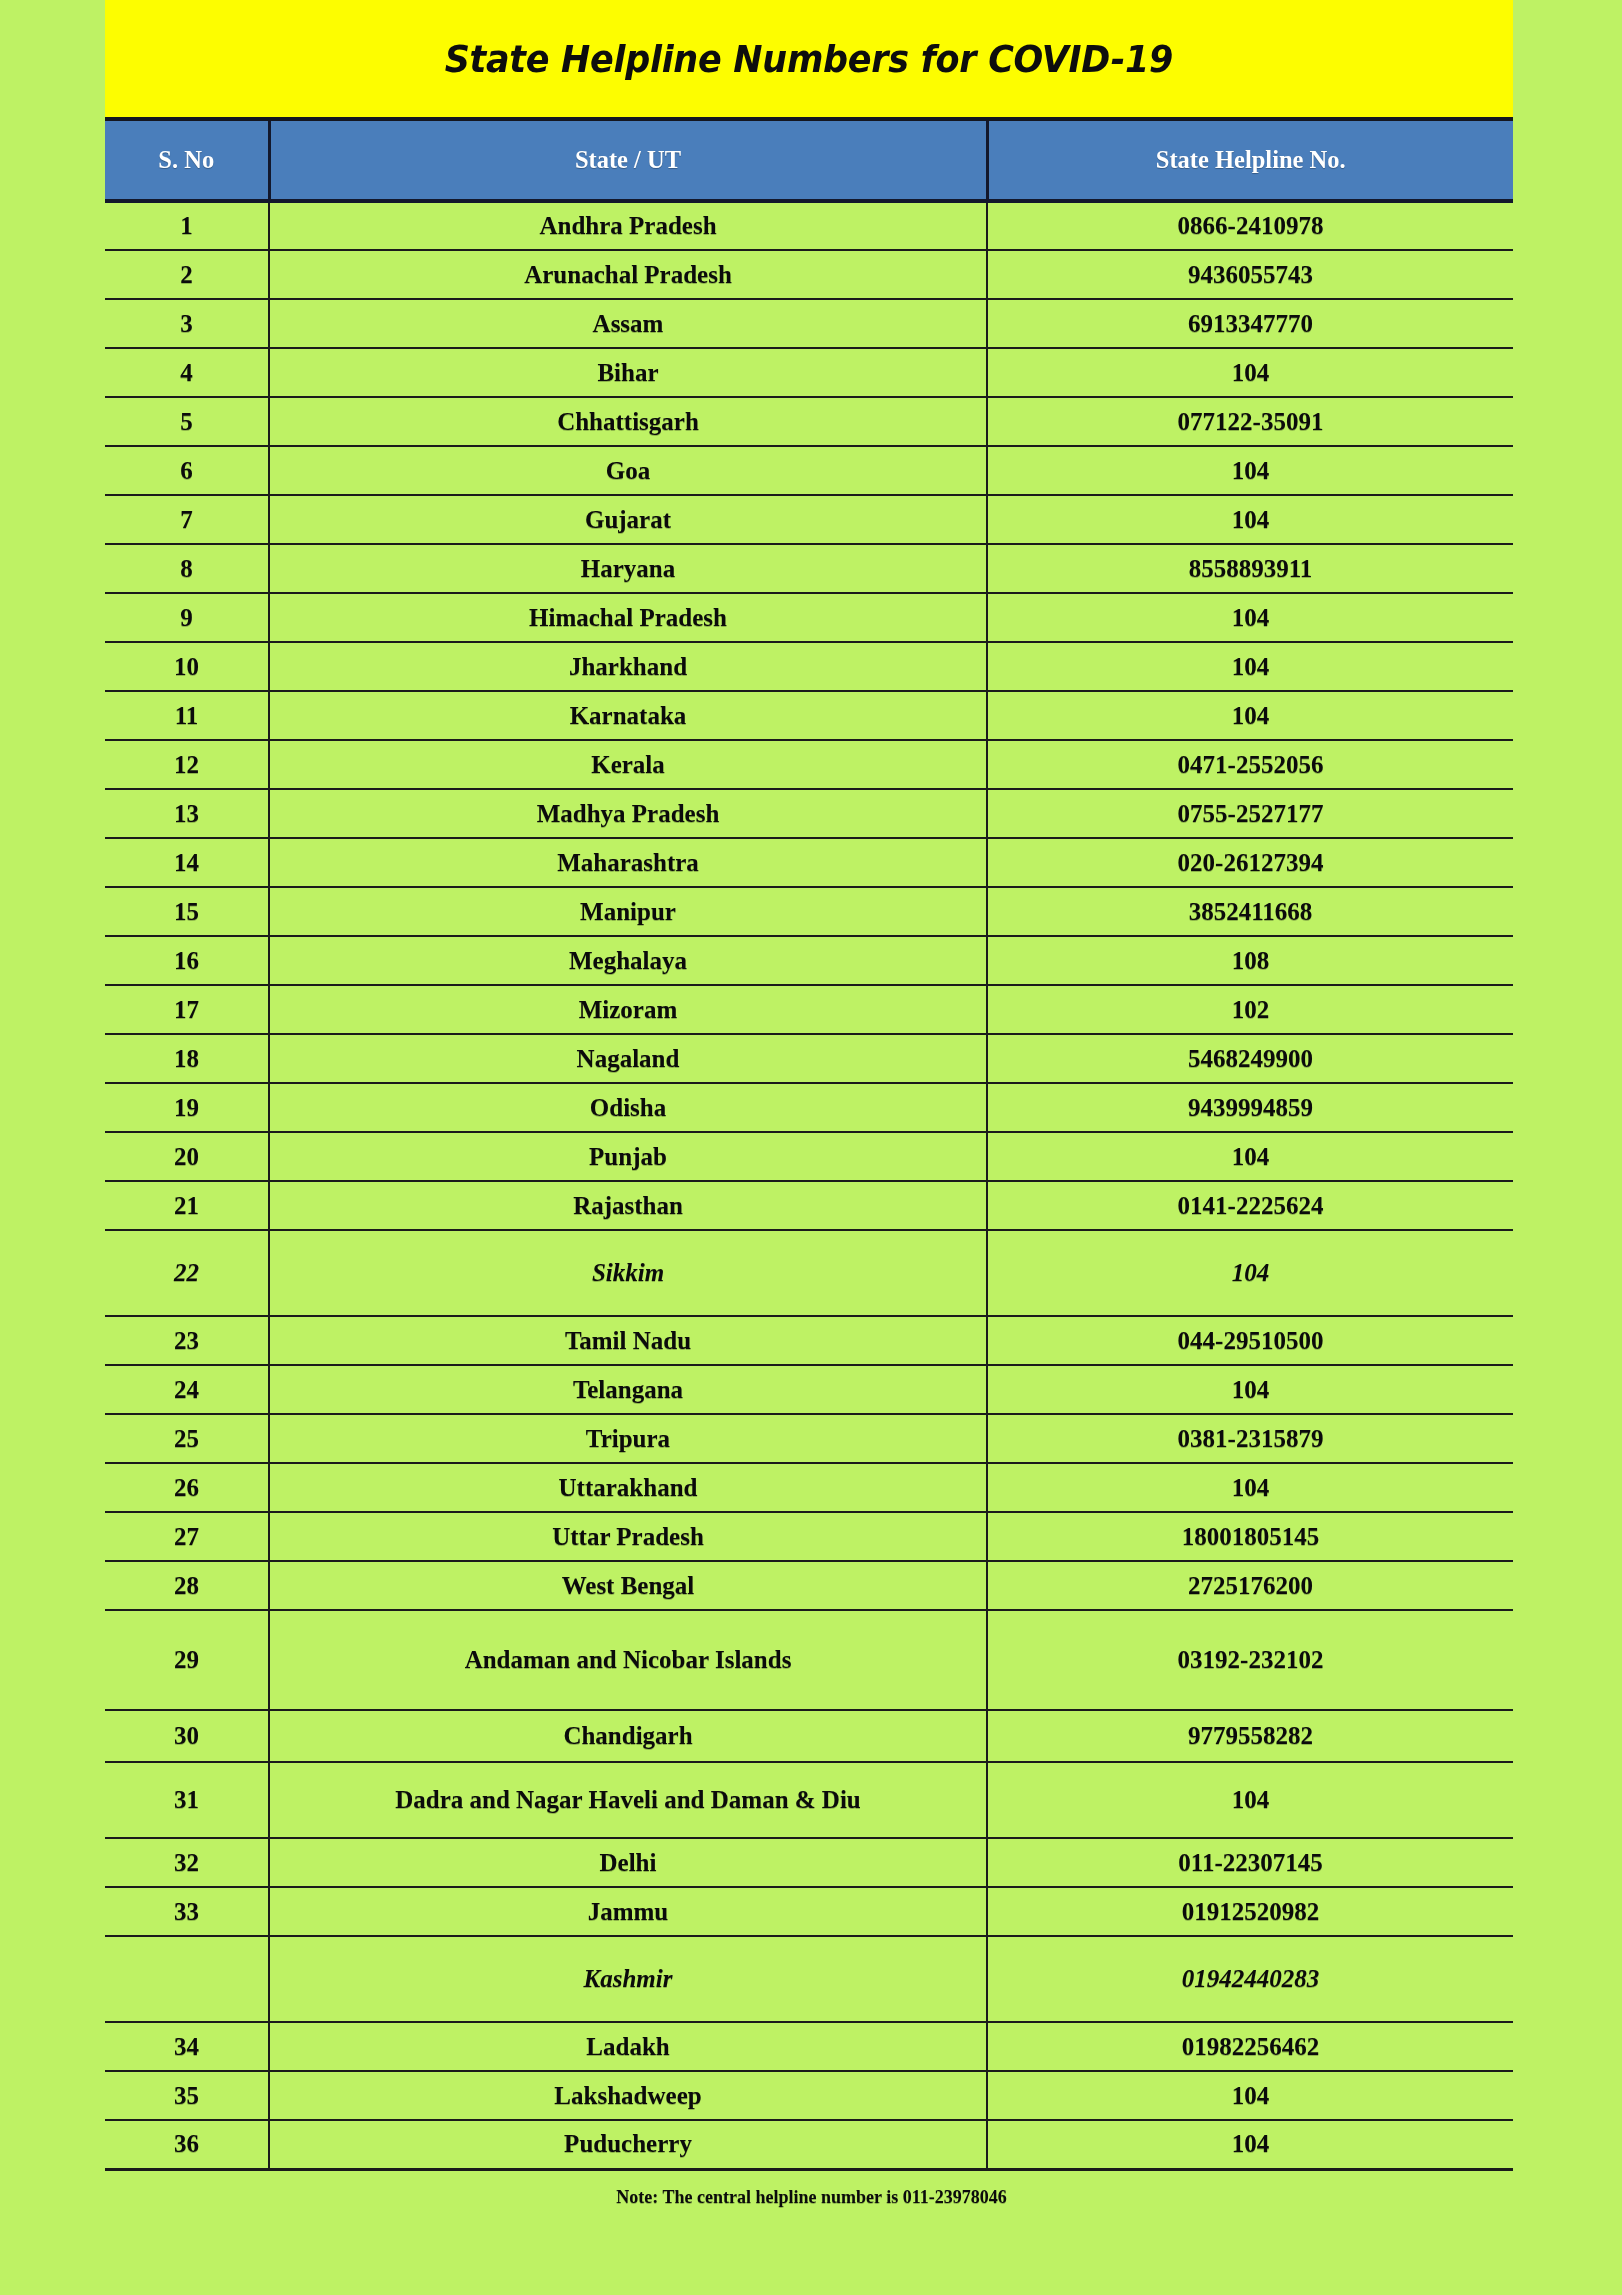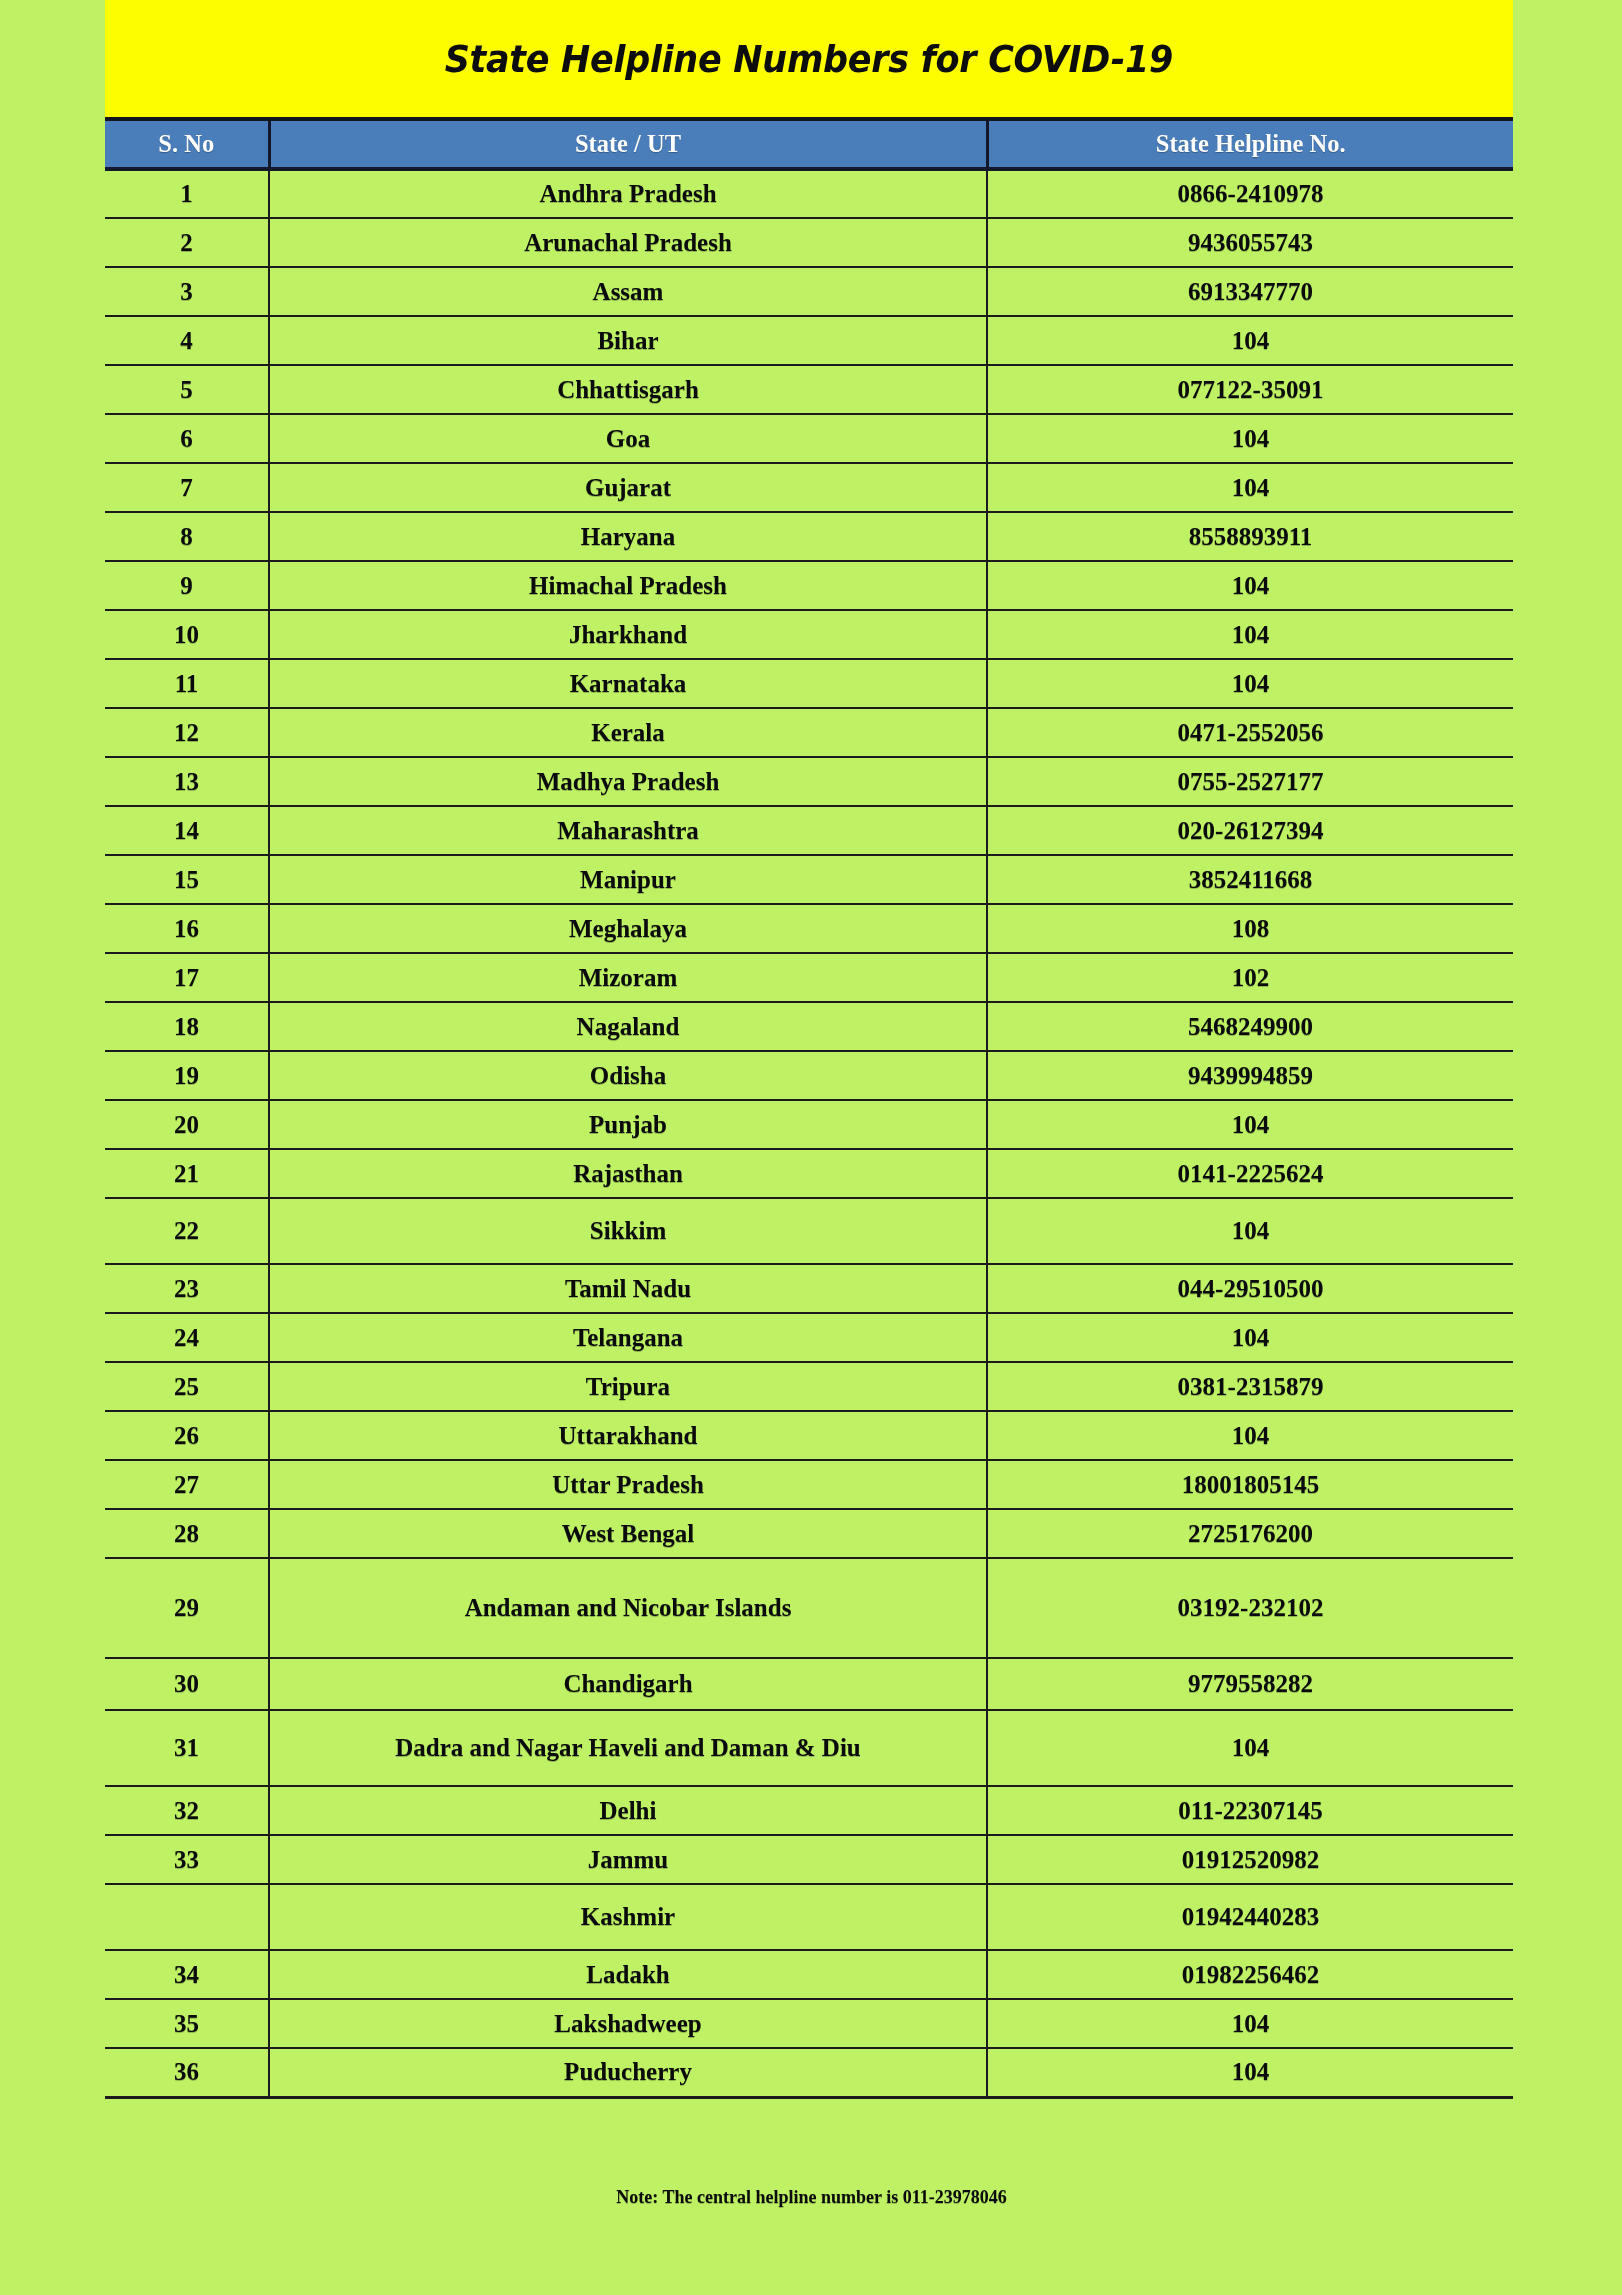--- a/index.html
+++ b/index.html
@@ -66,42 +66,42 @@
     background: #4a7ebb;
     color: #ffffff;
     font-family: "Liberation Serif", "DejaVu Serif", serif;
     font-weight: bold;
     font-size: 24.5px;
     height: 46px;
     text-align: center;
     vertical-align: middle;
     border-right: 3.4px solid #13182c;
     border-bottom: 4.2px solid #13182c;
-    padding: 0;
+    padding: 16px;
     text-shadow: 0 0.8px 0.8px rgba(0,0,0,0.28);
   }
   thead th:last-child { border-right: none; }
 
   tbody td {
     font-family: "Liberation Serif", "DejaVu Serif", serif;
     font-weight: bold;
     font-size: 25px;
     color: #0b0b0b;
     text-align: center;
     vertical-align: middle;
     padding: 0 3.4px;
     border-bottom: 2.5px solid #1b1b1b;
     box-sizing: border-box;
     text-shadow: 0 0.8px 0 rgba(0,0,0,0.25);
   }
   tbody td.sno   { border-right: 2.5px solid #1b1b1b; }
   tbody td.state { border-right: 2.5px solid #1b1b1b; }
 
   tbody tr.r-normal td { height: 49px; }
-  tbody tr.r-tall td   { height: 66px; }
+  tbody tr.r-tall td   { height: 86px; font-style: italic; }
   tbody tr.r-xtall td  { height: 100px; }
   tbody tr.r-mid td    { height: 52px; }
   tbody tr.r-tall2 td  { height: 76px; }
 
   tbody tr:last-child td { border-bottom: 3.4px solid #1b1b1b; margin-top: 16px; }
 
   
   .note {
     position: absolute;
     left: 0;

